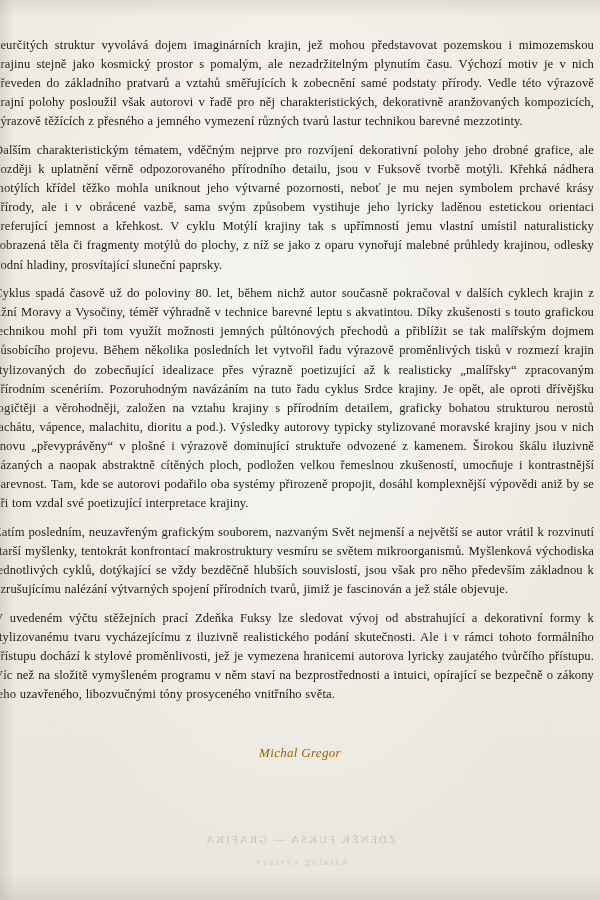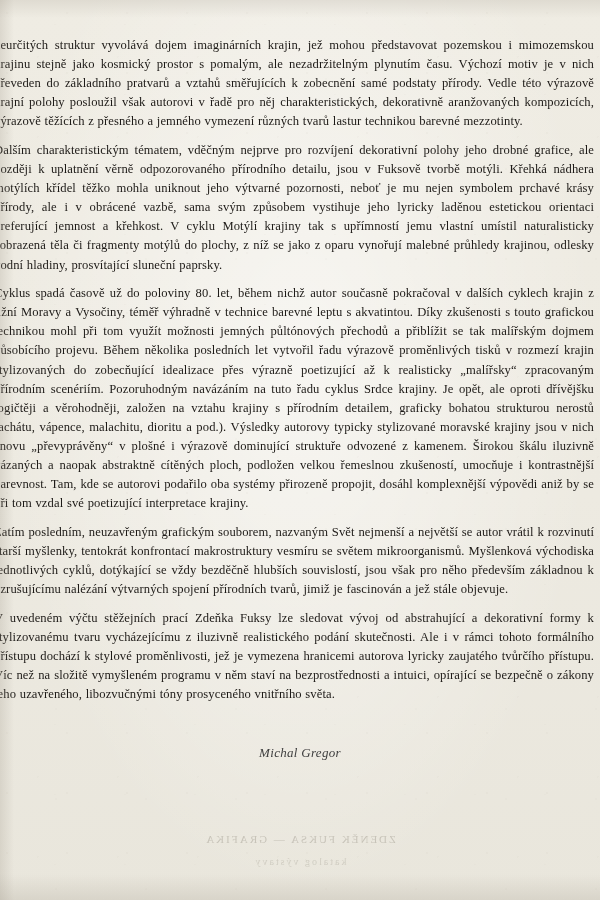--- a/index.html
+++ b/index.html
@@ -48,21 +48,21 @@
     margin-top: 9.5px;
   }
   .signature {
     position: absolute;
     left: 0;
     top: 745px;
     width: 600px;
     text-align: center;
     font-style: italic;
     font-size: 13px;
-    color: #404040;
+    color: #a16207;
     letter-spacing: 0.3px;
   }
   
   .ghost-line {
     position: absolute;
     left: 0;
     width: 600px;
     text-align: center;
     font-size: 11px;
     color: rgba(120,112,98,0.30);

